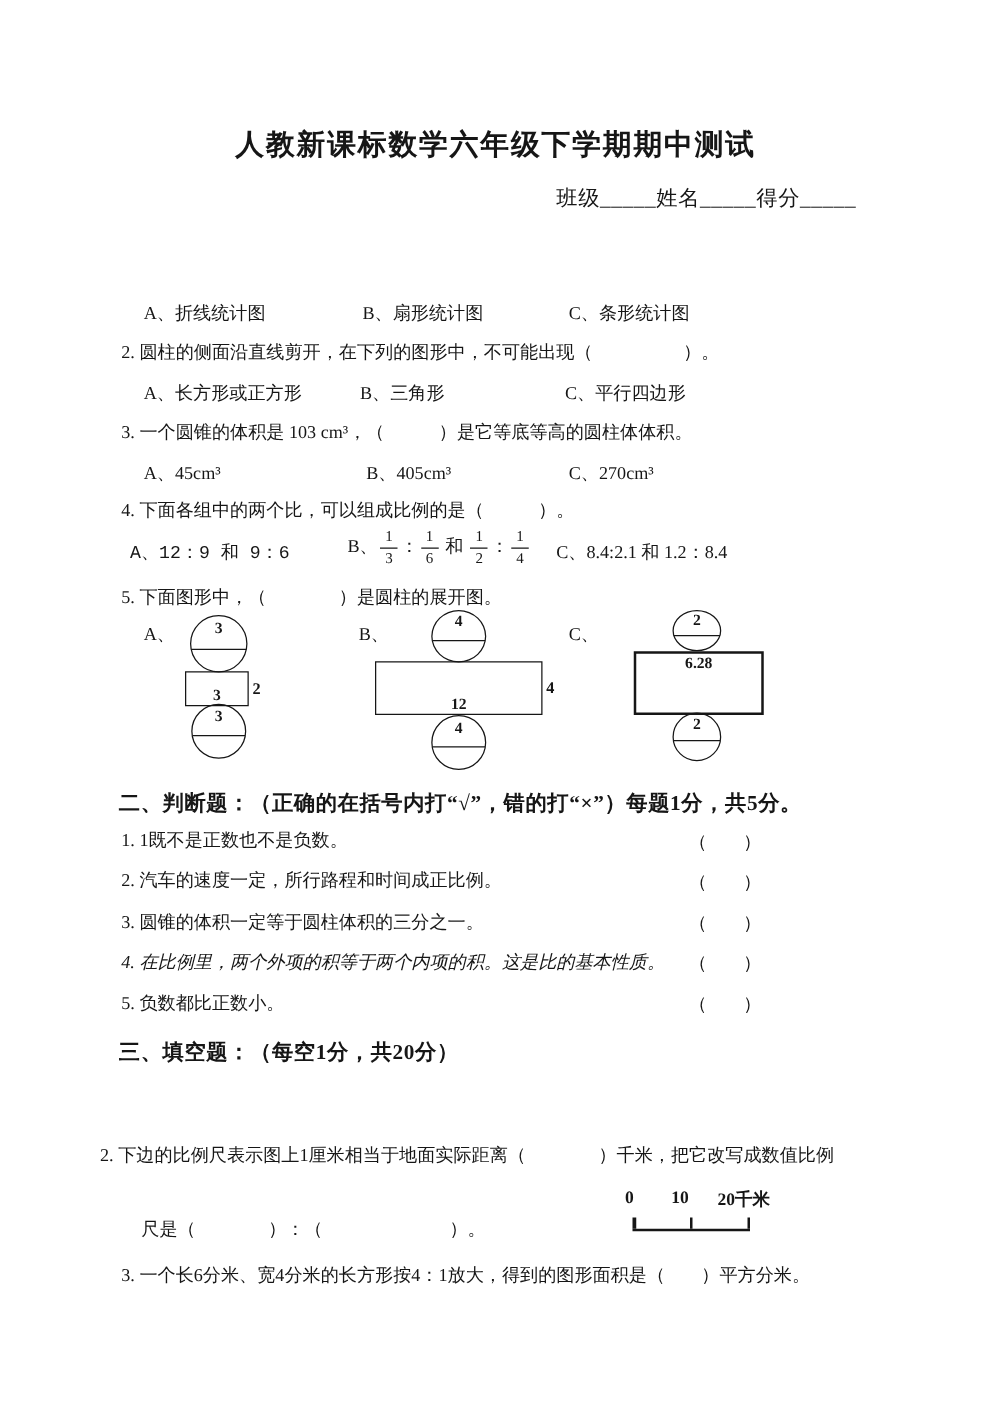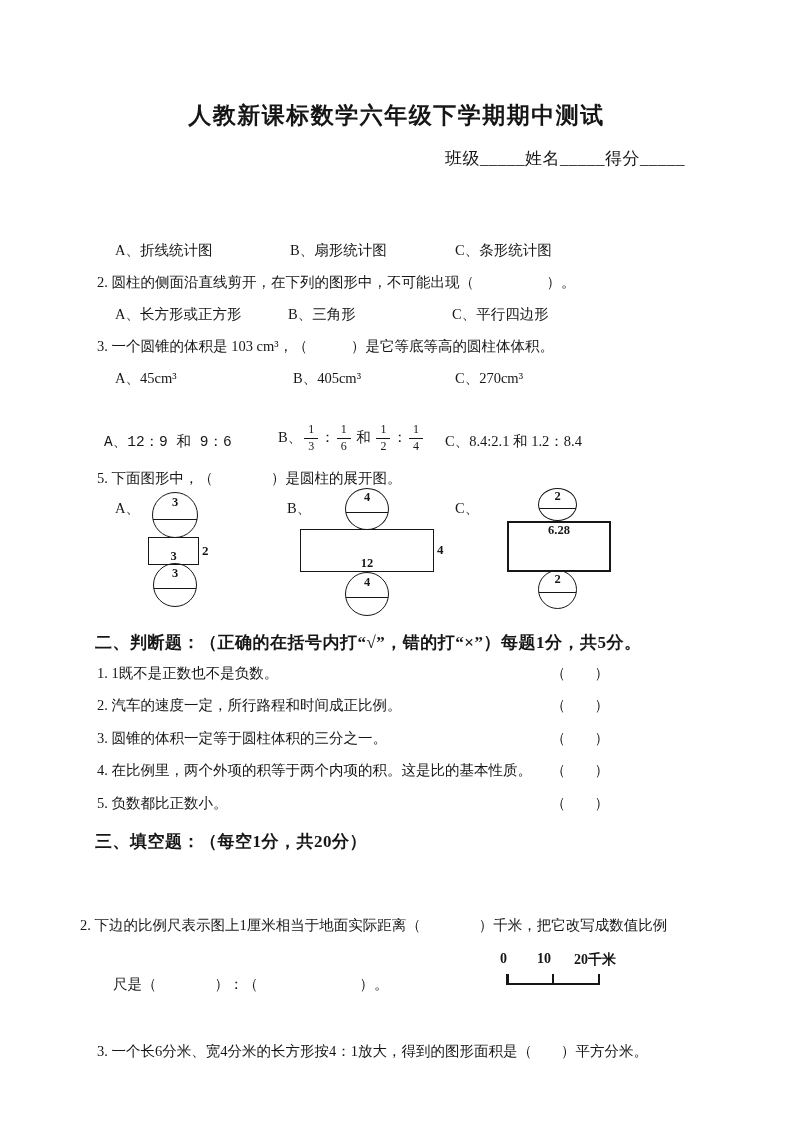--- a/index.html
+++ b/index.html
@@ -64,20 +64,21 @@
     <span class="opt" style="left:452px;">C、平行四边形</span>
   </div>
 
   <div class="line" style="left:97px; top:337px;">3. 一个圆锥的体积是 103 cm³，（　　　）是它等底等高的圆柱体体积。</div>
   <div class="optrow" style="top:369px;">
     <span class="opt" style="left:115px;">A、45cm³</span>
     <span class="opt" style="left:293px;">B、405cm³</span>
     <span class="opt" style="left:455px;">C、270cm³</span>
   </div>
 
+  <div class="line" style="left:97px; top:400px;">4. 下面各组中的两个比，可以组成比例的是（　　　）。</div>
   <div class="optrow" style="top:421px; height:40px;">
     <span class="opt" style="left:104px; top:11px;font-family:Liberation Mono, monospace;">A、12：9 和 9：6</span>
     <span class="opt" style="left:278px; top:2px;">
       <span>B、</span><span class="frac"><span class="fn">1</span><span class="fd">3</span></span><span>：</span><span class="frac"><span class="fn">1</span><span class="fd">6</span></span> <span>和</span> <span class="frac"><span class="fn">1</span><span class="fd">2</span></span><span>：</span><span class="frac"><span class="fn">1</span><span class="fd">4</span></span>
     </span>
     <span class="opt" style="left:445px; top:11px;">C、8.4:2.1 和 1.2：8.4</span>
   </div>
 
   <div class="line" style="left:97px; top:469px;">5. 下面图形中，（　　　　）是圆柱的展开图。</div>
 
@@ -129,36 +130,36 @@
   </div>
 
   <div class="sect" style="left:95px; top:631px;">二、判断题：（正确的在括号内打“√”，错的打“×”）每题1分，共5分。</div>
 
   <div class="line" style="left:97px; top:664px;">1. 1既不是正数也不是负数。</div>
   <div class="bracket" style="left:551px; top:664px;">（　　）</div>
   <div class="line" style="left:97px; top:696px;">2. 汽车的速度一定，所行路程和时间成正比例。</div>
   <div class="bracket" style="left:551px; top:696px;">（　　）</div>
   <div class="line" style="left:97px; top:729px;">3. 圆锥的体积一定等于圆柱体积的三分之一。</div>
   <div class="bracket" style="left:551px; top:729px;">（　　）</div>
-  <div class="line" style="left:97px; top:761px;">4. 在比例里，两个外项的积等于两个内项的积。这是比的基本性质。</div>
+  <div class="line" style="left:97px; top:761px;font-style:italic;">4. 在比例里，两个外项的积等于两个内项的积。这是比的基本性质。</div>
   <div class="bracket" style="left:551px; top:761px;">（　　）</div>
   <div class="line" style="left:97px; top:794px;">5. 负数都比正数小。</div>
   <div class="bracket" style="left:551px; top:794px;">（　　）</div>
 
   <div class="sect" style="left:95px; top:830px;">三、填空题：（每空1分，共20分）</div>
 
   <div class="line" style="left:80px; top:916px;">2. 下边的比例尺表示图上1厘米相当于地面实际距离（　　　　）千米，把它改写成数值比例</div>
   <div class="line" style="left:113px; top:958px;margin-top:17px;">尺是（　　　　）：（　　　　　　　）。</div>
 
   <div>
     <span class="dnum" style="left:500px; top:951px; font-size:14px;">0</span>
     <span class="dnum" style="left:537px; top:951px; font-size:14px;">10</span>
     <span class="dnum" style="left:574px; top:951px; font-size:14px;">20千米</span>
     <div class="sbar" style="left:506px; top:974px; width:94px; height:9px;">
       <i class="tick" style="left:0;"></i>
       <i class="tick" style="left:calc(50% - 1.25px);"></i>
       <i class="tick" style="right:0;"></i>
     </div>
   </div>
 
-  <div class="line" style="left:97px; top:1042px;">3. 一个长6分米、宽4分米的长方形按4：1放大，得到的图形面积是（　　）平方分米。</div>
+  <div class="line" style="left:97px; top:1012px;">3. 一个长6分米、宽4分米的长方形按4：1放大，得到的图形面积是（　　）平方分米。</div>
 
 </div>
 
 </body></html>

